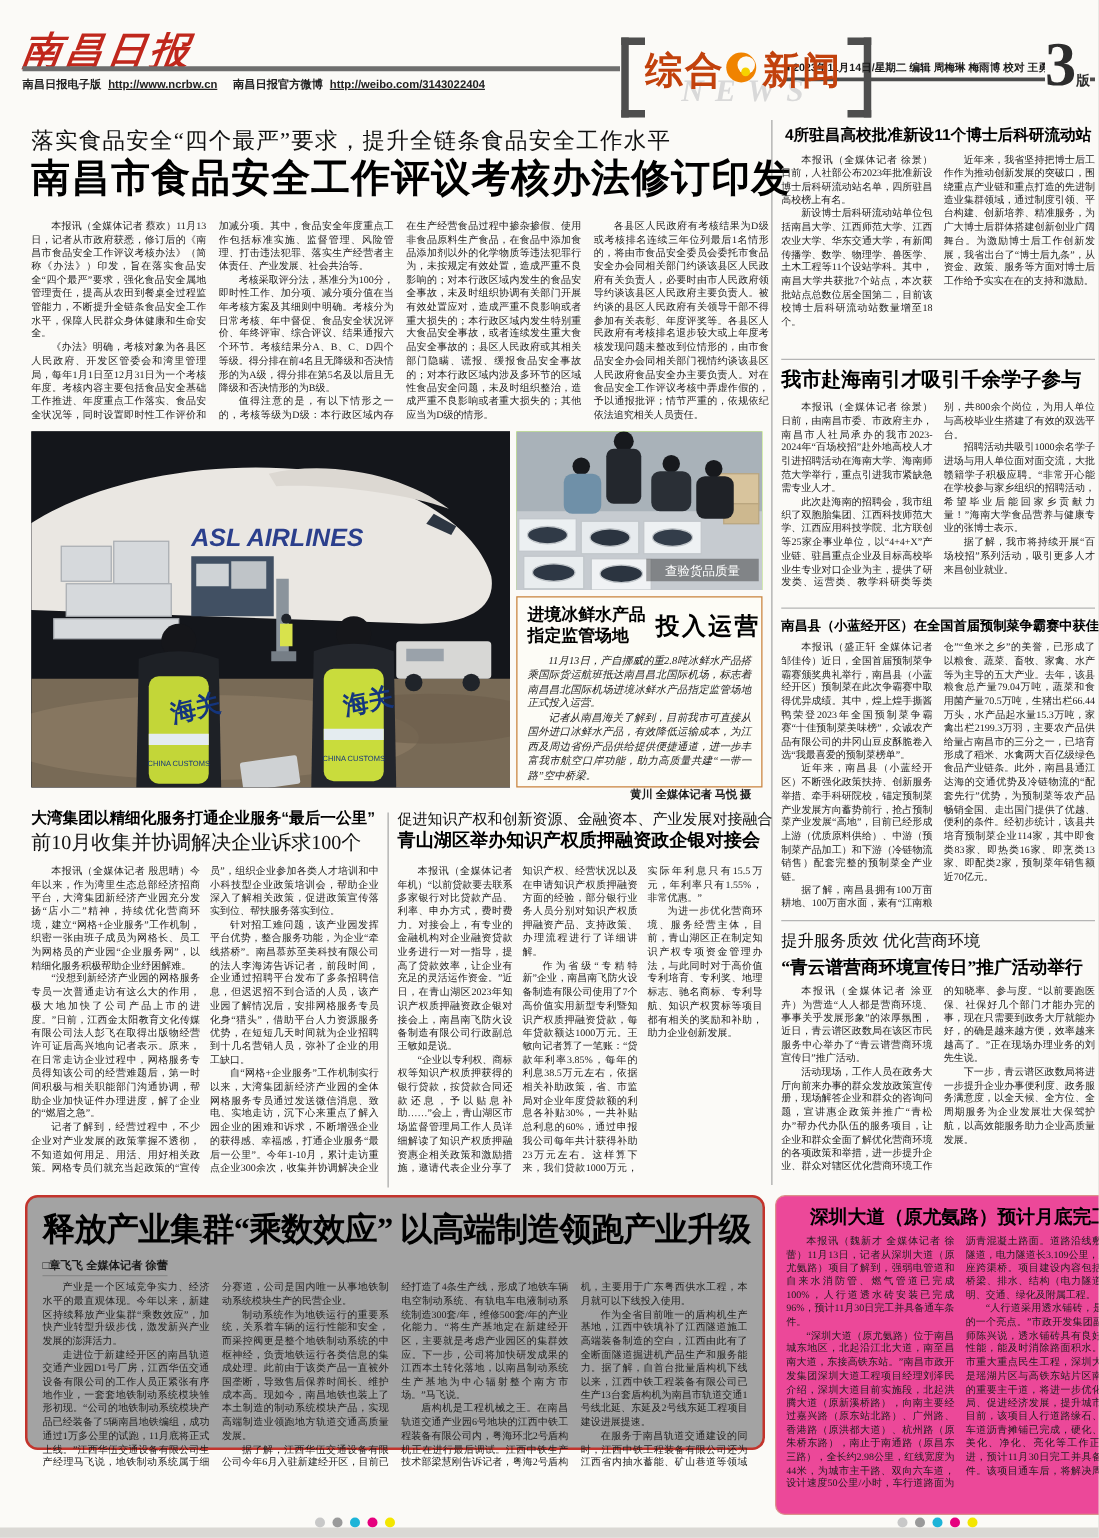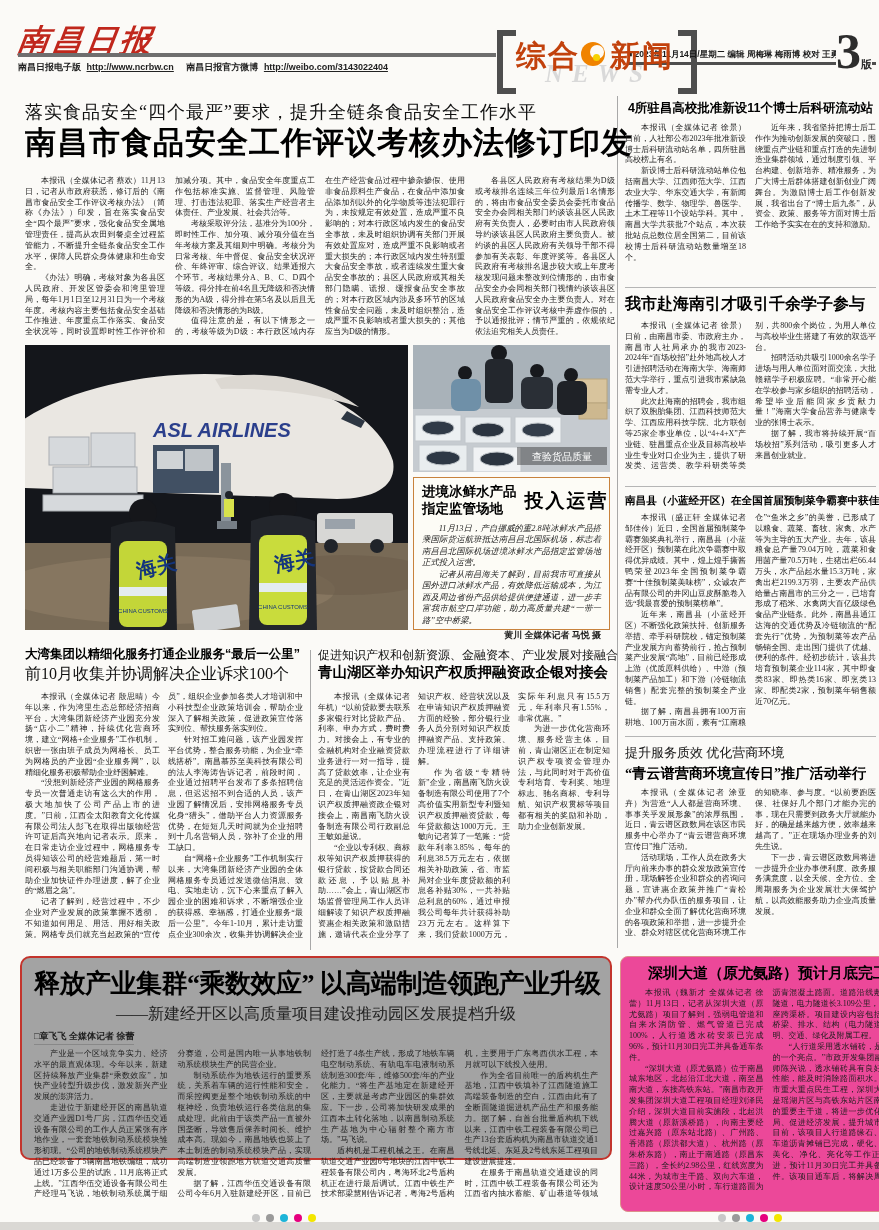--- a/index.html
+++ b/index.html
@@ -258,21 +258,20 @@
   <div class="qsh-hl">青山湖区举办知识产权质押融资政企银对接会</div>
   <div class="qsh-body body-text">
       <p class="para">本报讯（全媒体记者 年机）“以前贷款要去联系多家银行对比贷款产品、利率、申办方式，费时费力。对接会上，有专业的金融机构对企业融资贷款业务进行一对一指导，提高了贷款效率，让企业有充足的灵活运作资金。”近日，在青山湖区2023年知识产权质押融资政企银对接会上，南昌南飞防火设备制造有限公司行政副总王敏如是说。</p>
       <p class="para">“企业以专利权、商标权等知识产权质押获得的银行贷款，按贷款合同还款还息，予以贴息补助……”会上，青山湖区市场监督管理局工作人员详细解读了知识产权质押融资惠企相关政策和激励措施，邀请代表企业分享了知识产权、经营状况以及在申请知识产权质押融资方面的经验，部分银行业务人员分别对知识产权质押融资产品、支持政策、办理流程进行了详细讲解。</p>
       <p class="para">作为省级“专精特新”企业，南昌南飞防火设备制造有限公司使用了7个高价值实用新型专利暨知识产权质押融资贷款，每年贷款额达1000万元。王敏向记者算了一笔账：“贷款年利率3.85%，每年的利息38.5万元左右，依据相关补助政策，省、市监局对企业年度贷款额的利息各补贴30%，一共补贴总利息的60%，通过申报我公司每年共计获得补助23万元左右。这样算下来，我们贷款1000万元，实际年利息只有15.5万元，年利率只有1.55%，非常优惠。”</p>
       <p class="para">为进一步优化营商环境、服务经营主体，目前，青山湖区正在制定知识产权专项资金管理办法，与此同时对于高价值专利培育、专利奖、地理标志、驰名商标、专利导航、知识产权贯标等项目都有相关的奖励和补助，助力企业创新发展。</p>
     </div>
 
   <div class="ind-box">
     <div class="ind-hl">释放产业集群“乘数效应” 以高端制造领跑产业升级</div>
-    <div class="ind-sub">——新建经开区以高质量项目建设推动园区发展提档升级</div>
     <div><span class="ind-byline">□章飞飞 全媒体记者 徐蕾</span></div>
     <div class="ind-body body-text">
         <p class="para">产业是一个区域竞争实力、经济水平的最直观体现。今年以来，新建区持续释放产业集群“乘数效应”，加快产业转型升级步伐，激发新兴产业发展的澎湃活力。</p>
         <p class="para">走进位于新建经开区的南昌轨道交通产业园D1号厂房，江西华伍交通设备有限公司的工作人员正紧张有序地作业，一套套地铁制动系统模块雏形初现。“公司的地铁制动系统模块产品已经装备了5辆南昌地铁编组，成功通过1万多公里的试跑，11月底将正式上线。”江西华伍交通设备有限公司生产经理马飞说，地铁制动系统属于细分赛道，公司是国内唯一从事地铁制动系统模块生产的民营企业。</p>
         <p class="para">制动系统作为地铁运行的重要系统，关系着车辆的运行性能和安全，而采控阀更是整个地铁制动系统的中枢神经，负责地铁运行各类信息的集成处理。此前由于该类产品一直被外国垄断，导致售后保养时间长、维护成本高。现如今，南昌地铁也装上了本土制造的制动系统模块产品，实现高端制造业领跑地方轨道交通高质量发展。</p>
         <p class="para">据了解，江西华伍交通设备有限公司今年6月入驻新建经开区，目前已经打造了4条生产线，形成了地铁车辆电空制动系统、有轨电车电液制动系统制造300套/年，维修500套/年的产业化能力。“将生产基地定在新建经开区，主要就是考虑产业园区的集群效应。下一步，公司将加快研发成果的江西本土转化落地，以南昌制动系统生产基地为中心辐射整个南方市场。”马飞说。</p>
         <p class="para">盾构机是工程机械之王。在南昌轨道交通产业园6号地块的江西中铁工程装备有限公司内，粤海环北2号盾构机正在进行最后调试。江西中铁生产技术部梁慧刚告诉记者，粤海2号盾构机，主要用于广东粤西供水工程，本月就可以下线投入使用。</p>
         <p class="para">作为全省目前唯一的盾构机生产基地，江西中铁填补了江西隧道施工高端装备制造的空白，江西由此有了全断面隧道掘进机产品生产和服务能力。据了解，自首台批量盾构机下线以来，江西中铁工程装备有限公司已生产13台套盾构机为南昌市轨道交通1号线北延、东延及2号线东延工程项目建设进展提速。</p>
         <p class="para">在服务于南昌轨道交通建设的同时，江西中铁工程装备有限公司还为江西省内抽水蓄能、矿山巷道等领域量身打造专用设备。今年7月，全省首台超小转弯半径矿用TBM中铁1299号暨“江铜一号”在江西中铁顺利下线，助力江西地下空间开发建设，打响“大国重器，南昌制造”品牌。</p>
       </div>

